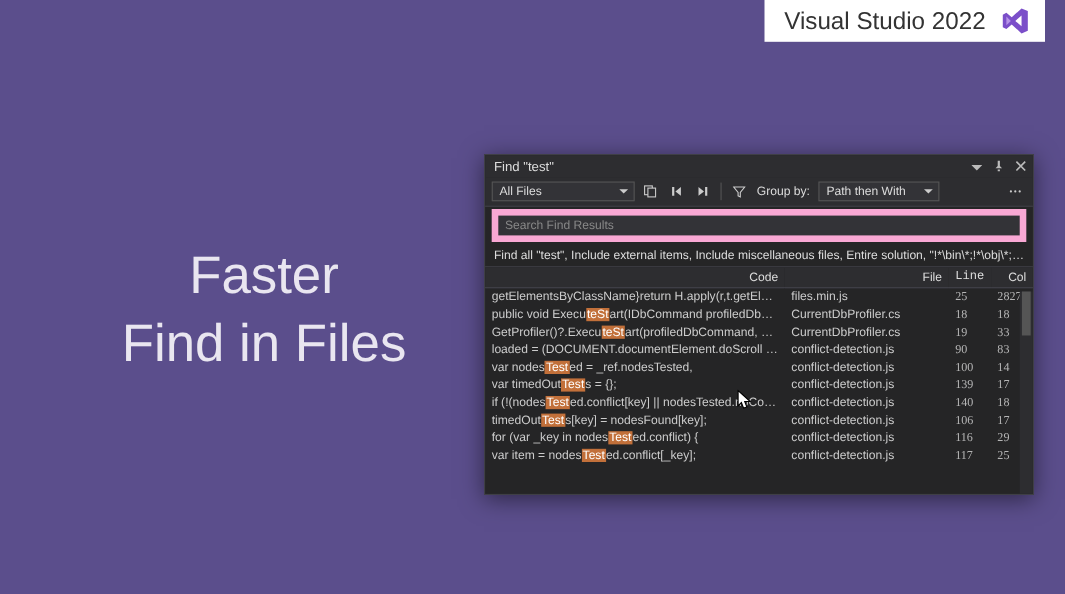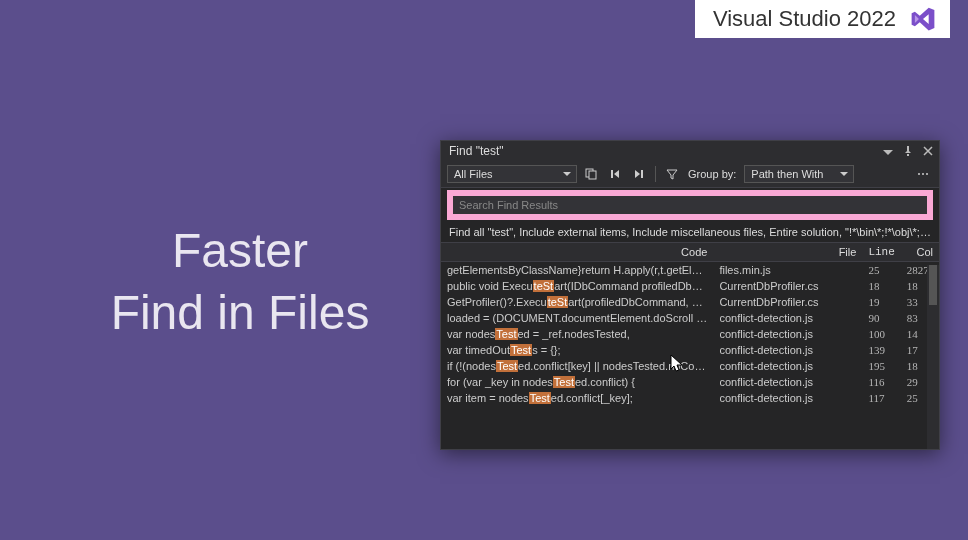--- a/index.html
+++ b/index.html
@@ -279,22 +279,28 @@
           </tr>
           <tr>
             <td>var timedOut<span class="hl">Test</span>s = {};</td>
             <td>conflict-detection.js</td>
             <td class="num">139</td>
             <td class="num">17</td>
           </tr>
           <tr>
             <td>if (!(nodes<span class="hl">Test</span>ed.conflict[key] || nodesTested.noCon…</td>
             <td>conflict-detection.js</td>
-            <td class="num">195</td>
+            <td class="num">140</td>
             <td class="num">18</td>
+          </tr>
+          <tr>
+            <td>timedOut<span class="hl">Test</span>s[key] = nodesFound[key];</td>
+            <td>conflict-detection.js</td>
+            <td class="num">106</td>
+            <td class="num">17</td>
           </tr>
           <tr>
             <td>for (var _key in nodes<span class="hl">Test</span>ed.conflict) {</td>
             <td>conflict-detection.js</td>
             <td class="num">116</td>
             <td class="num">29</td>
           </tr>
           <tr>
             <td>var item = nodes<span class="hl">Test</span>ed.conflict[_key];</td>
             <td>conflict-detection.js</td>

